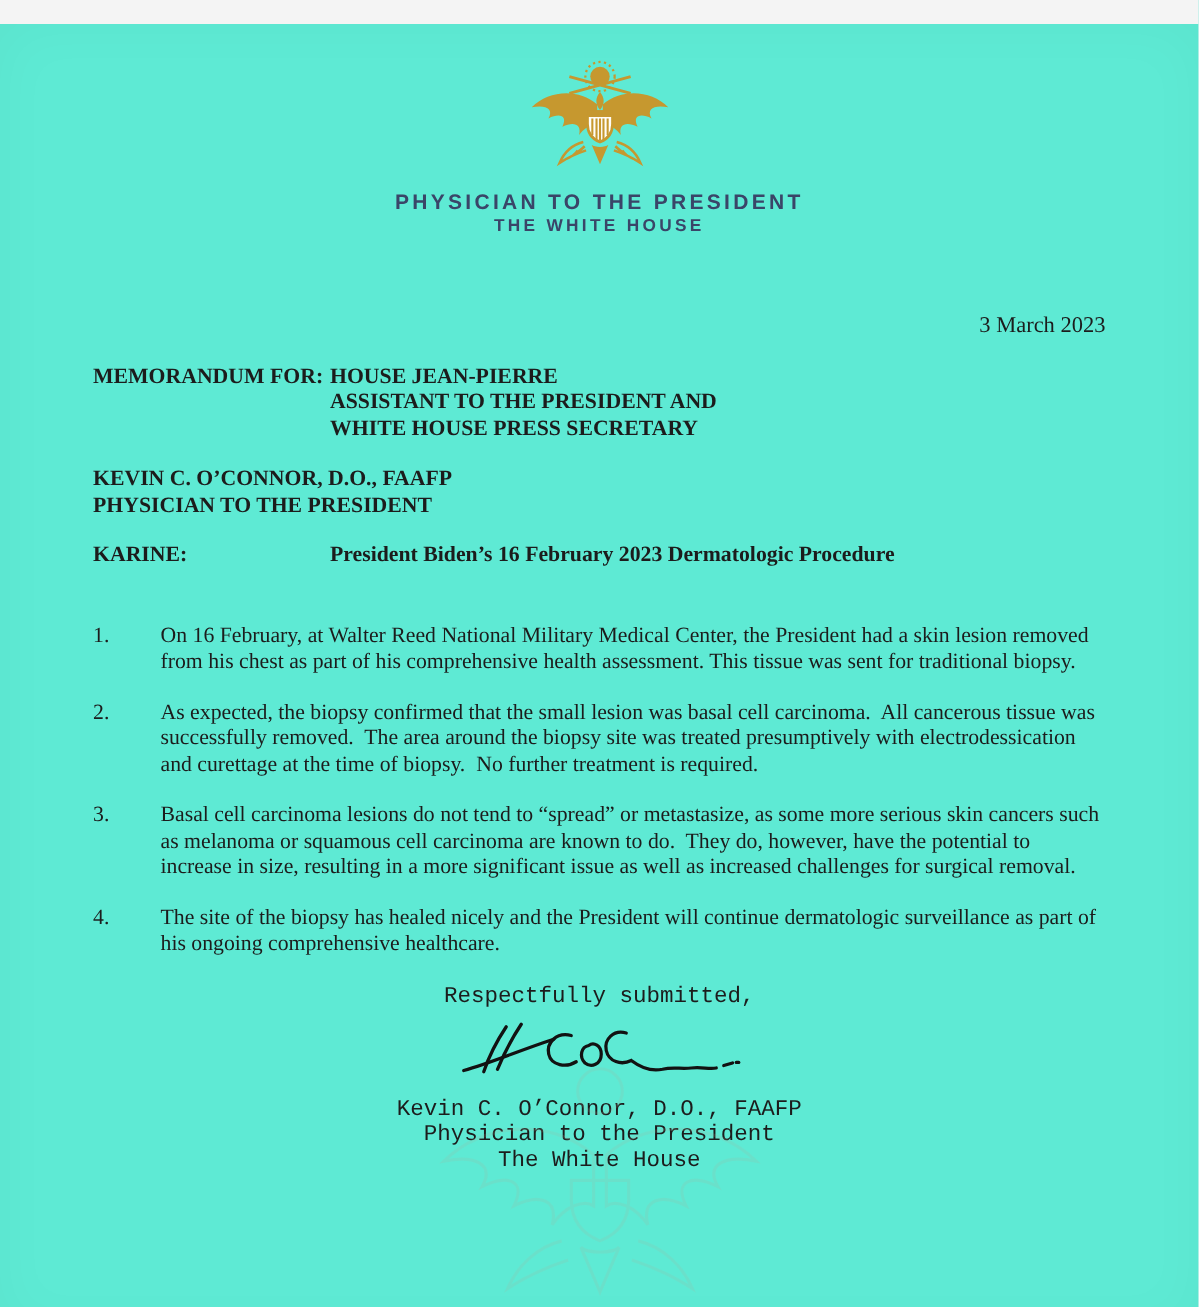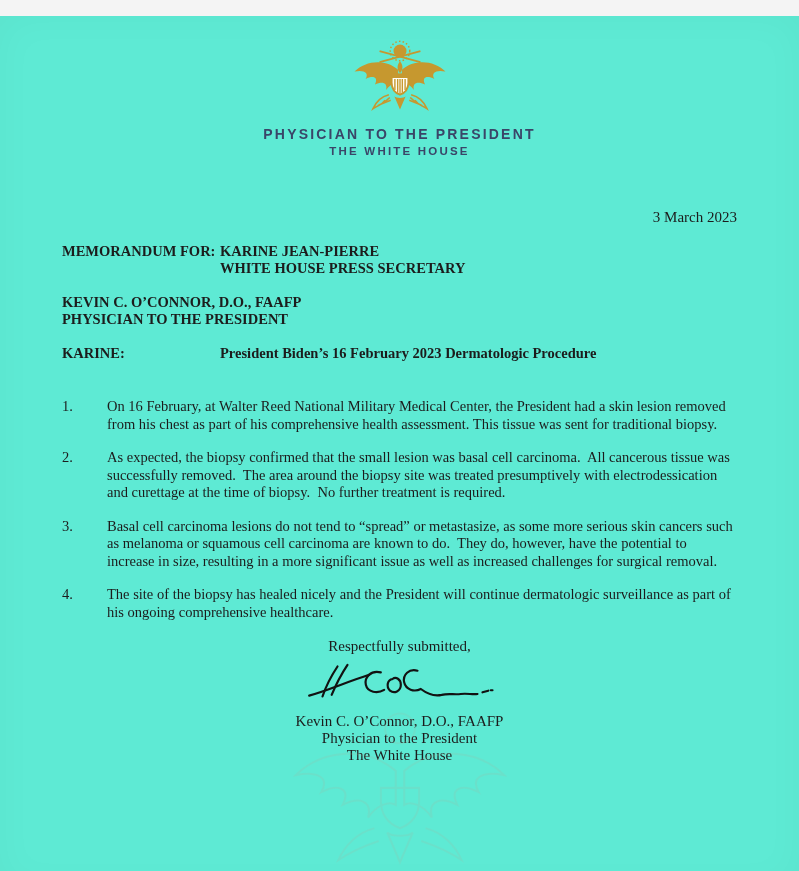--- a/index.html
+++ b/index.html
@@ -48,21 +48,21 @@
   .field .label { width: 158px; flex: 0 0 158px; }
   .field .value { flex: 1; }
 
   .paragraphs { margin-top: 36px; }
   .para { display: flex; margin-bottom: 16px; }
   .para:last-child { margin-bottom: 0; }
   .para-num { width: 45px; flex: 0 0 45px; }
   .para-text { flex: 1; max-width: 650px; white-space: pre-wrap; }
 
   
-  .closing { margin-top: 17px; text-align: center; font-size: 15px; line-height: 17px; }
+  .closing { margin-top: 17px; text-align: center; font-size: 15px; line-height: 17px; font-family: Liberation Mono, monospace; }
   .salutation { margin-bottom: 2px; }
   .signature { display: flex; justify-content: center; padding: 2px 0 2px 0; }
   .sig-name { margin-top: 2px; }
 
   
   .watermark {
     position: absolute;
     left: 50%;
     bottom: 8px;
     transform: translateX(-50%);
@@ -100,21 +100,22 @@
 
   <div class="content">
 
     <div class="date">3 March 2023</div>
 
     <div class="memo-fields">
 
       <div class="field">
         <div class="label">MEMORANDUM FOR:</div>
         <div class="value">
-          <div>KARINE JEAN-PIERRE</div>
+          <div>HOUSE JEAN-PIERRE</div>
+          <div>ASSISTANT TO THE PRESIDENT AND</div>
           <div>WHITE HOUSE PRESS SECRETARY</div>
         </div>
       </div>
 
       <div class="field">
         <div class="value">
           <div>KEVIN C. O’CONNOR, D.O., FAAFP</div>
           <div>PHYSICIAN TO THE PRESIDENT</div>
         </div>
       </div>

